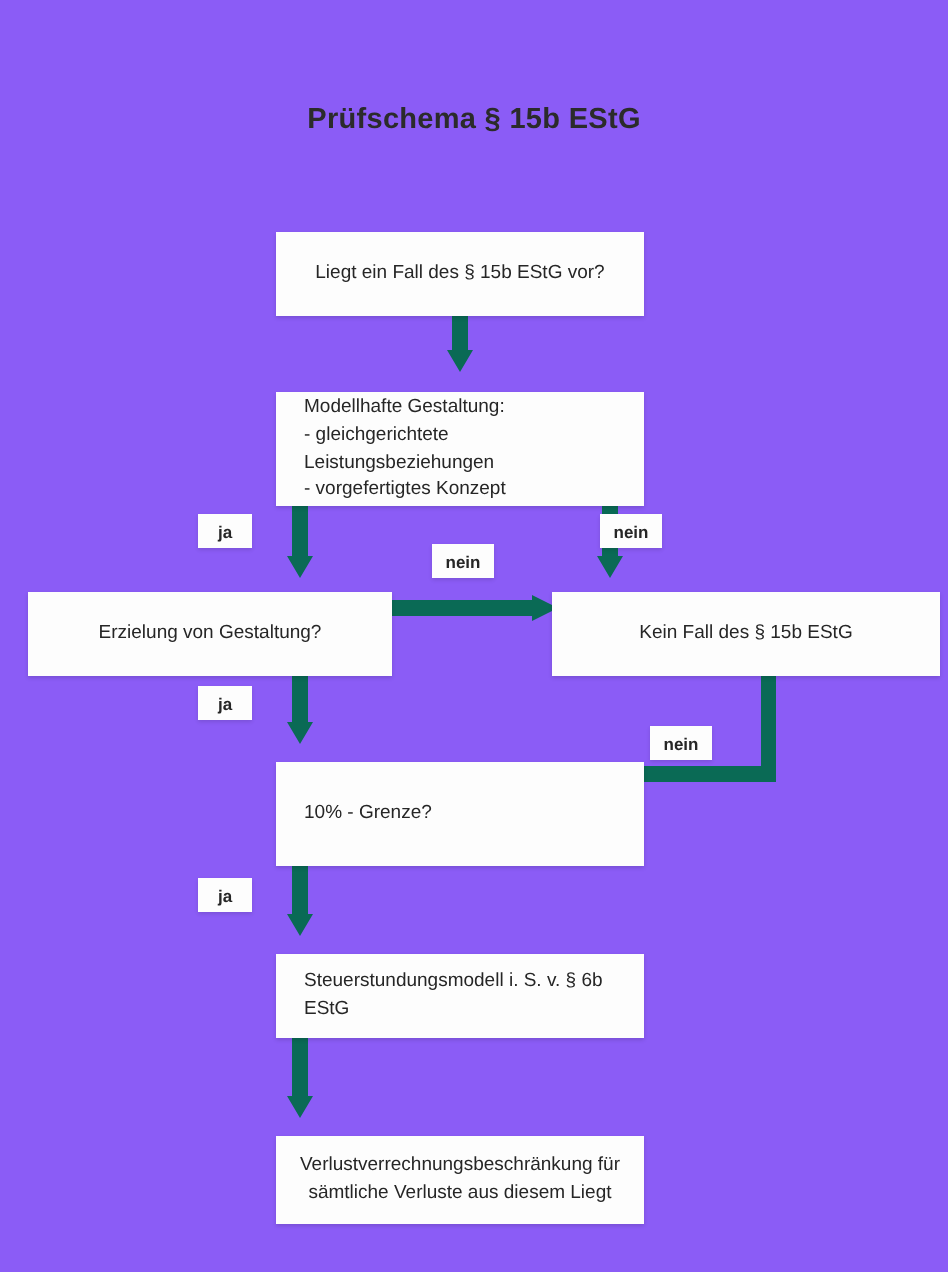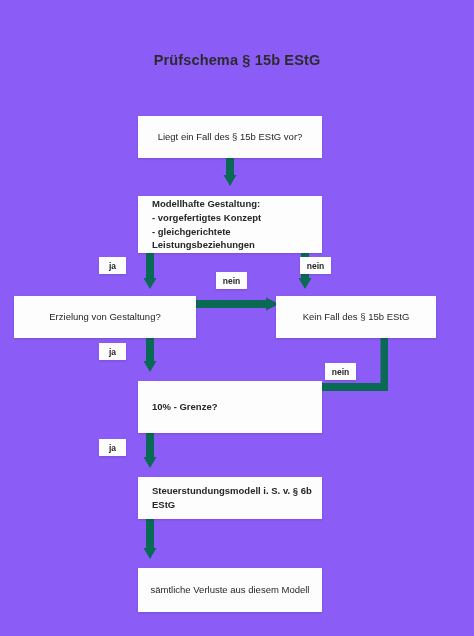--- a/index.html
+++ b/index.html
@@ -41,21 +41,21 @@
     box-sizing: border-box;
     display: flex;
     align-items: center;
     font-size: 9.5px;
     color: #262626;
     line-height: 1.45;
     z-index: 3;
     margin-top: 11px;
   }
   .node.center { justify-content: center; text-align: center; }
-  .node.left   { justify-content: flex-start; text-align: left; padding-left: 14px; font-weight: bold; }
+  .node.left   { justify-content: flex-start; text-align: left; padding-left: 14px; }
   .node .txt { display: block; }
 
   
   .elabel {
     position: absolute;
     background: #fdfdfd;
     box-shadow: 0 1px 2px rgba(0,0,0,0.12);
     font-size: 8.5px;
     font-weight: bold;
     color: #262626;
@@ -128,46 +128,47 @@
     </svg>
   </div>
 
   <div class="node center" style="left:138px; top:105px; width:184px; height:42px;">
     <span class="txt">Liegt ein Fall des § 15b EStG vor?</span>
   </div>
 
   <div class="node left" style="left:138px; top:185px; width:184px; height:57px;">
     <div>
       <span class="txt">Modellhafte Gestaltung:</span>
+      <span class="txt">- gleichgerichtete Leistungsbeziehungen</span>
       <span class="txt">- vorgefertigtes Konzept</span>
-      <span class="txt">- gleichgerichtete Leistungsbeziehungen</span>
     </div>
   </div>
 
   <div class="node center" style="left:14px; top:285px; width:182px; height:42px;">
     <span class="txt">Erzielung von Gestaltung?</span>
   </div>
 
-  <div class="node center" style="left:276px; top:285px; width:160px; height:42px;">
+  <div class="node center" style="left:276px; top:285px; width:194px; height:42px;">
     <span class="txt">Kein Fall des § 15b EStG</span>
   </div>
 
   <div class="node left" style="left:138px; top:370px; width:184px; height:52px;">
     <div>
       <span class="txt">10% - Grenze?</span>
     </div>
   </div>
 
   <div class="node left" style="left:138px; top:466px; width:184px; height:42px;">
     <span class="txt">Steuerstundungsmodell i. S. v. § 6b EStG</span>
   </div>
 
   <div class="node center" style="left:138px; top:557px; width:184px; height:44px;">
     <div>
-      <span class="txt">sämtliche Verluste aus diesem Modell</span>
+      <span class="txt">Verlustverrechnungsbeschränkung für</span>
+      <span class="txt">sämtliche Verluste aus diesem Liegt</span>
     </div>
   </div>
 
   <div class="elabel" style="left:99px; top:257px; width:27px; height:17px;">ja</div>
 
   <div class="elabel" style="left:300px; top:257px; width:31px; height:17px;">nein</div>
 
   <div class="elabel" style="left:216px; top:272px; width:31px; height:17px;">nein</div>
 
   <div class="elabel" style="left:99px; top:343px; width:27px; height:17px;">ja</div>

